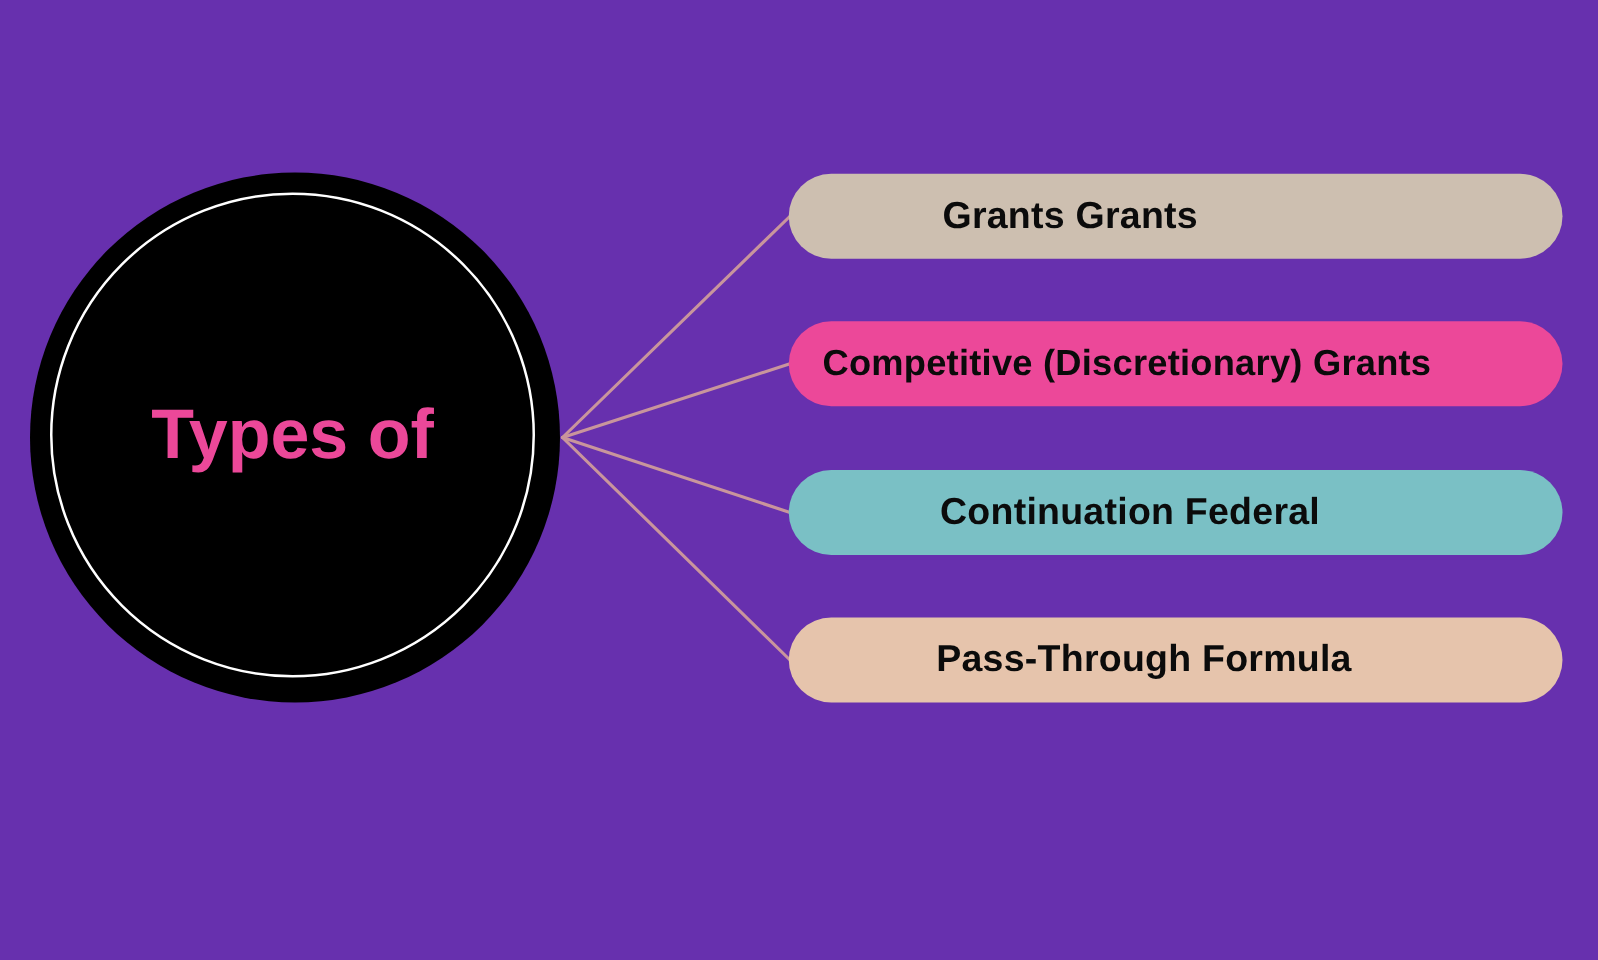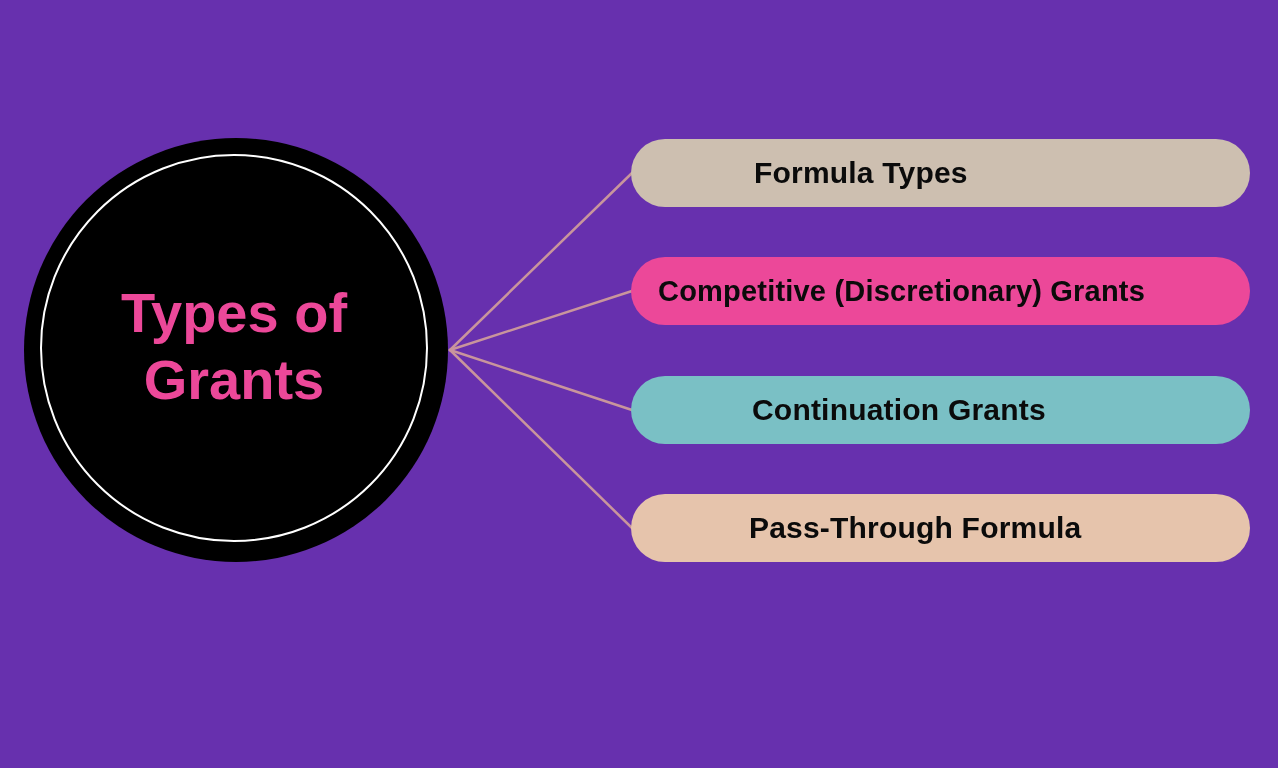--- a/index.html
+++ b/index.html
@@ -61,29 +61,28 @@
     <line x1="450" y1="350" x2="632" y2="291"></line>
     <line x1="450" y1="350" x2="632" y2="410"></line>
     <line x1="450" y1="350" x2="632" y2="528"></line>
   </g>
 </svg>
 
 <div class="hub">
   <div class="hub-ring">
     <div class="hub-title">
       <span>Types of</span>
-      <span>Grants</span>
     </div>
   </div>
 </div>
 
 <div class="pill" style="top:139px; background:#cdbfb0;">
-  <span class="label" style="left:123px;">Formula Types</span>
+  <span class="label" style="left:123px;">Grants Grants</span>
 </div>
 <div class="pill" style="top:257px; background:#ec4899;">
   <span class="label" style="left:27px; font-size:29px;">Competitive (Discretionary) Grants</span>
 </div>
 <div class="pill" style="top:376px; background:#7ac0c5;">
-  <span class="label" style="left:121px;">Continuation Grants</span>
+  <span class="label" style="left:121px;">Continuation Federal</span>
 </div>
 <div class="pill" style="top:494px; background:#e6c4ac;">
   <span class="label" style="left:118px;">Pass-Through Formula</span>
 </div>
 
 </body></html>

